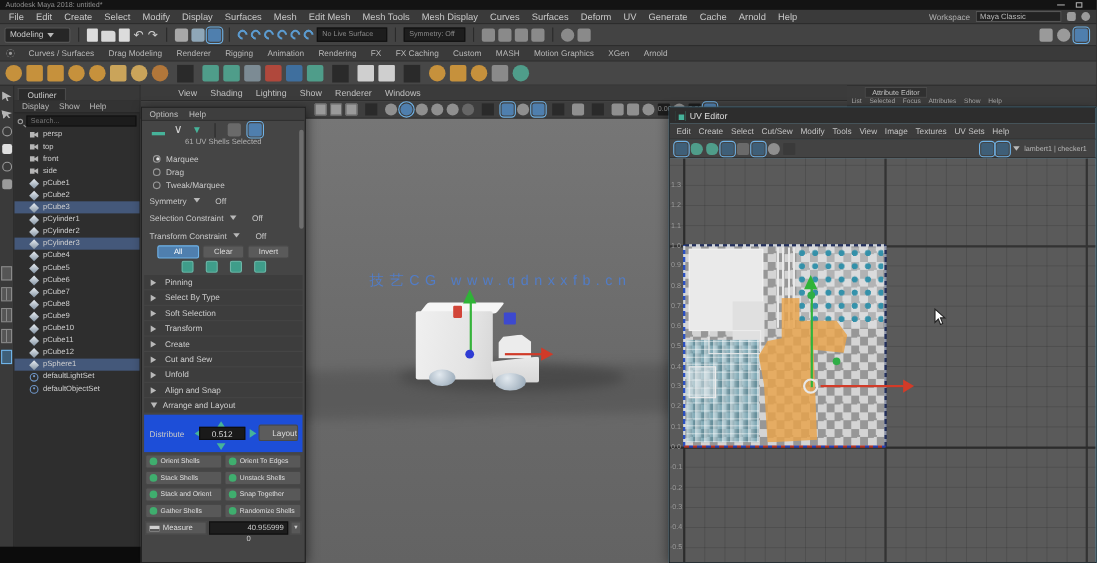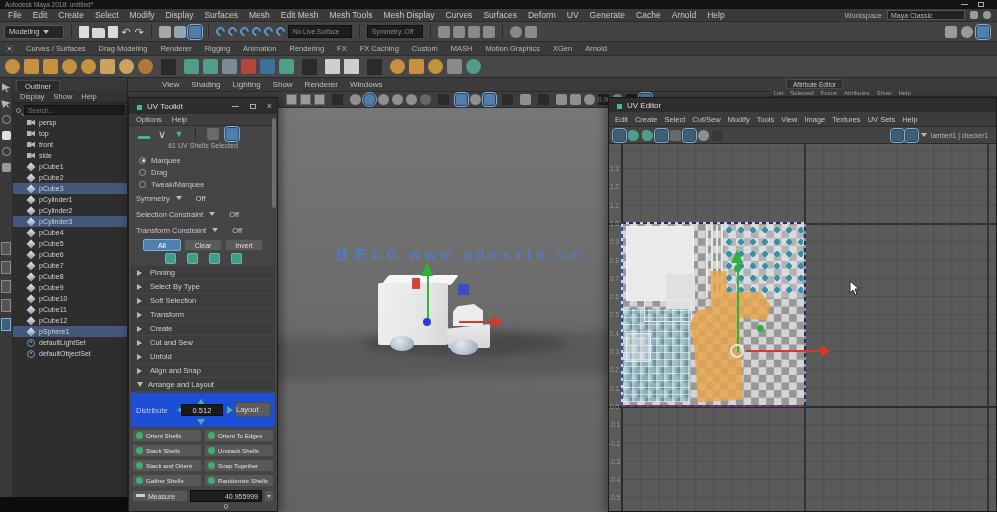--- a/index.html
+++ b/index.html
@@ -110,21 +110,21 @@
   .bluecube{position:absolute;left:330px;top:176px;width:11px;height:11px;background:#3d49cf;border-radius:1px}
   .bluedot{position:absolute;left:295px;top:210px;width:8px;height:8px;border-radius:50%;background:#2f3cd4}
 
   
   .ae{left:770px;top:78px;width:227px;height:19px;background:#3c3c3c;border-bottom:1px solid #2c2c2c}
   .aetab{position:absolute;left:16px;top:1px;background:#303030;border:1px solid #4a4a4a;font-size:6.5px;color:#c4c4c4;padding:0 6px;height:10px;line-height:10px}
   .aemenus{position:absolute;left:4px;top:12px;display:flex;gap:7px}
   .aemenus .mi{font-size:6px;color:#a8a8a8}
 
   
-  .watermark{left:336px;top:246px;z-index:20;font-size:13px;font-weight:bold;letter-spacing:5px;color:#4d7fd6;opacity:.85;white-space:nowrap;pointer-events:none}
+  .watermark{left:336px;top:246px;z-index:20;font-size:13px;font-weight:normal;letter-spacing:5px;color:#4d7fd6;opacity:.85;white-space:nowrap;pointer-events:none}
 
   
   .tk{left:128px;top:97px;width:150px;height:415px;background:#454545;border:1px solid #1f1f1f;box-shadow:2px 2px 10px rgba(0,0,0,.5);z-index:10;display:flex;flex-direction:column;overflow:hidden}
   .tktitle{height:16px;background:#2d2d2d;display:flex;align-items:center;gap:4px;padding:0 5px;flex:none}
   .tealgrid{width:9px;height:9px;background:#46b39a;box-shadow:inset 0 0 0 1px #2d2d2d,inset 3px 3px 0 #2d2d2d}
   .tktitle .t{font-size:8px;color:#ddd}
   .tkctrl{margin-left:auto;display:flex;gap:11px;align-items:center}
   .xglyph{font-size:9px;color:#bbb;line-height:9px}
   .tkmenus{height:12px;background:#3e3e3e;display:flex;gap:10px;align-items:center;padding:0 7px;flex:none;border-bottom:1px solid #303030}
   .tkmenus .mi{font-size:7.5px;color:#c0c0c0}
@@ -146,21 +146,21 @@
   .tri-r{width:0;height:0;border:3px solid transparent;border-left:5px solid #b9b9b9}
   .tri-d{width:0;height:0;border:3px solid transparent;border-top:5px solid #b9b9b9;margin-top:3px}
   .tkdistr{height:34px;background:#1d4ed8;margin:2px 2px 0;position:relative;flex:none}
   .tkdistr .lbl{position:absolute;left:5px;top:13px;font-size:7.5px;color:#c8c8c8}
   .dfield{position:absolute;left:50px;top:11px;width:42px;height:12px;background:#1a1a1a;border:1px solid #0e0e0e;font-size:7.5px;color:#ddd;text-align:center;line-height:11px}
   .tchev{position:absolute;width:0;height:0;border:4px solid transparent}
   .tc-up{left:66px;top:2px;border-bottom:6px solid #46b39a}
   .tc-dn{left:66px;top:26px;border-top:6px solid #46b39a}
   .tc-lf{left:42px;top:13px;border-right:6px solid #46b39a}
   .tc-rt{left:96px;top:13px;border-left:6px solid #46b39a}
-  .tkdistr .gobtn{position:absolute;right:4px;top:9px;width:36px;height:15px;background:#5c5c5c;border:1px solid #494949;border-radius:2px;font-size:7.5px;color:#ddd;text-align:left;line-height:14px}
+  .tkdistr .gobtn{position:absolute;right:4px;top:9px;width:36px;height:15px;background:#5c5c5c;border:1px solid #494949;border-radius:2px;font-size:7.5px;color:#ddd;text-align:right;line-height:14px}
   .tkgrid{display:grid;grid-template-columns:1fr 1fr;gap:2px;padding:2px 3px;flex:none}
   .tkgridbtn{height:13px;background:#585858;border:1px solid #474747;border-radius:2px;display:flex;align-items:center;gap:3px;padding:0 3px;overflow:hidden}
   .gdot{width:7px;height:7px;border-radius:50%;background:#3fae6e;flex:none}
   .tkgridbtn .lbl{font-size:6.2px;color:#e0e0e0;white-space:nowrap}
   .tktexel{height:14px;display:flex;gap:2px;align-items:center;padding:0 3px;flex:none}
   .mbtn{width:56px;height:12px;background:#585858;border:1px solid #474747;display:flex;align-items:center;gap:3px;padding:0 3px}
   .mbtn .lbl{font-size:7px;color:#ddd}
   .ruleric{width:9px;height:5px;background:#cfcfcf;box-shadow:inset 0 -2px 0 #585858}
   .tdfield{flex:1;height:12px;background:#1d1d1d;border:1px solid #0f0f0f;font-size:7px;color:#ccc;text-align:right;line-height:11px;padding:0 3px}
   .smbtn{width:10px;height:12px;background:#585858;border:1px solid #474747;font-size:6px;color:#ccc;text-align:center;line-height:11px}
@@ -535,29 +535,20 @@
     <span class="mi">List</span>
         <span class="mi">Selected</span>
         <span class="mi">Focus</span>
         <span class="mi">Attributes</span>
         <span class="mi">Show</span>
         <span class="mi">Help</span>
       </span>
   </div>
 
   <div class="abs tk">
-    <div class="tktitle">
-      <span class="tealgrid"></span>
-      <span class="t">UV Toolkit</span>
-      <span class="tkctrl">
-        <span class="minline"></span>
-        <span class="maxbox"></span>
-        <span class="xglyph">×</span>
-      </span>
-    </div>
     <div class="tkmenus">
 
     <span class="mi">Options</span>
         <span class="mi">Help</span>
       </div>
     <div class="tktools">
 
     <span class="ic sh-tealline"></span>
         <span class="ic sh-glyph">∨</span>
         <span class="ic sh-glyph-teal">▼</span>

